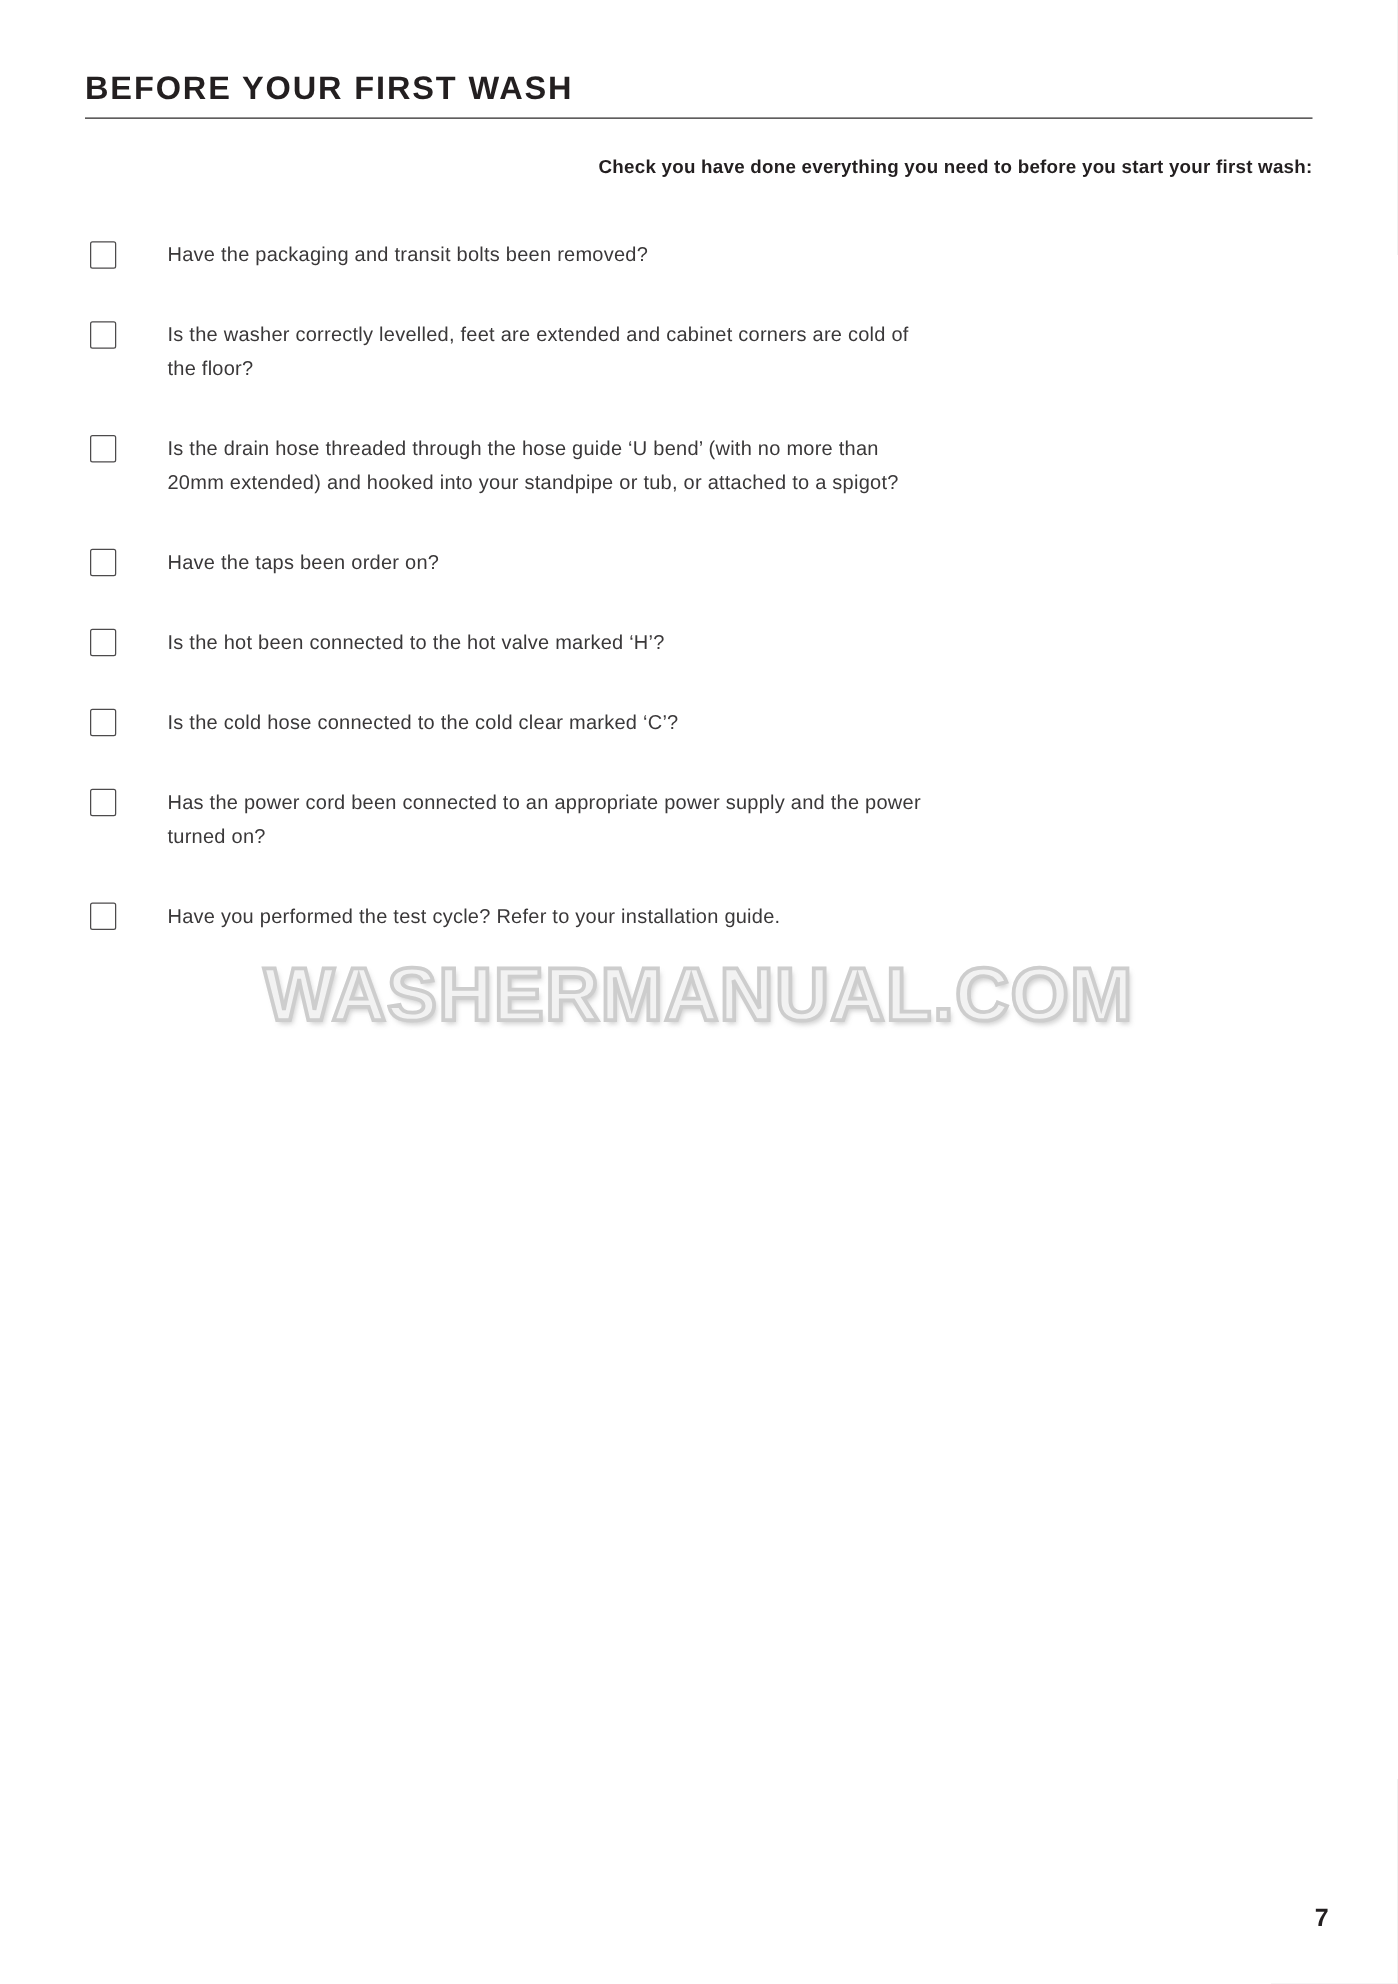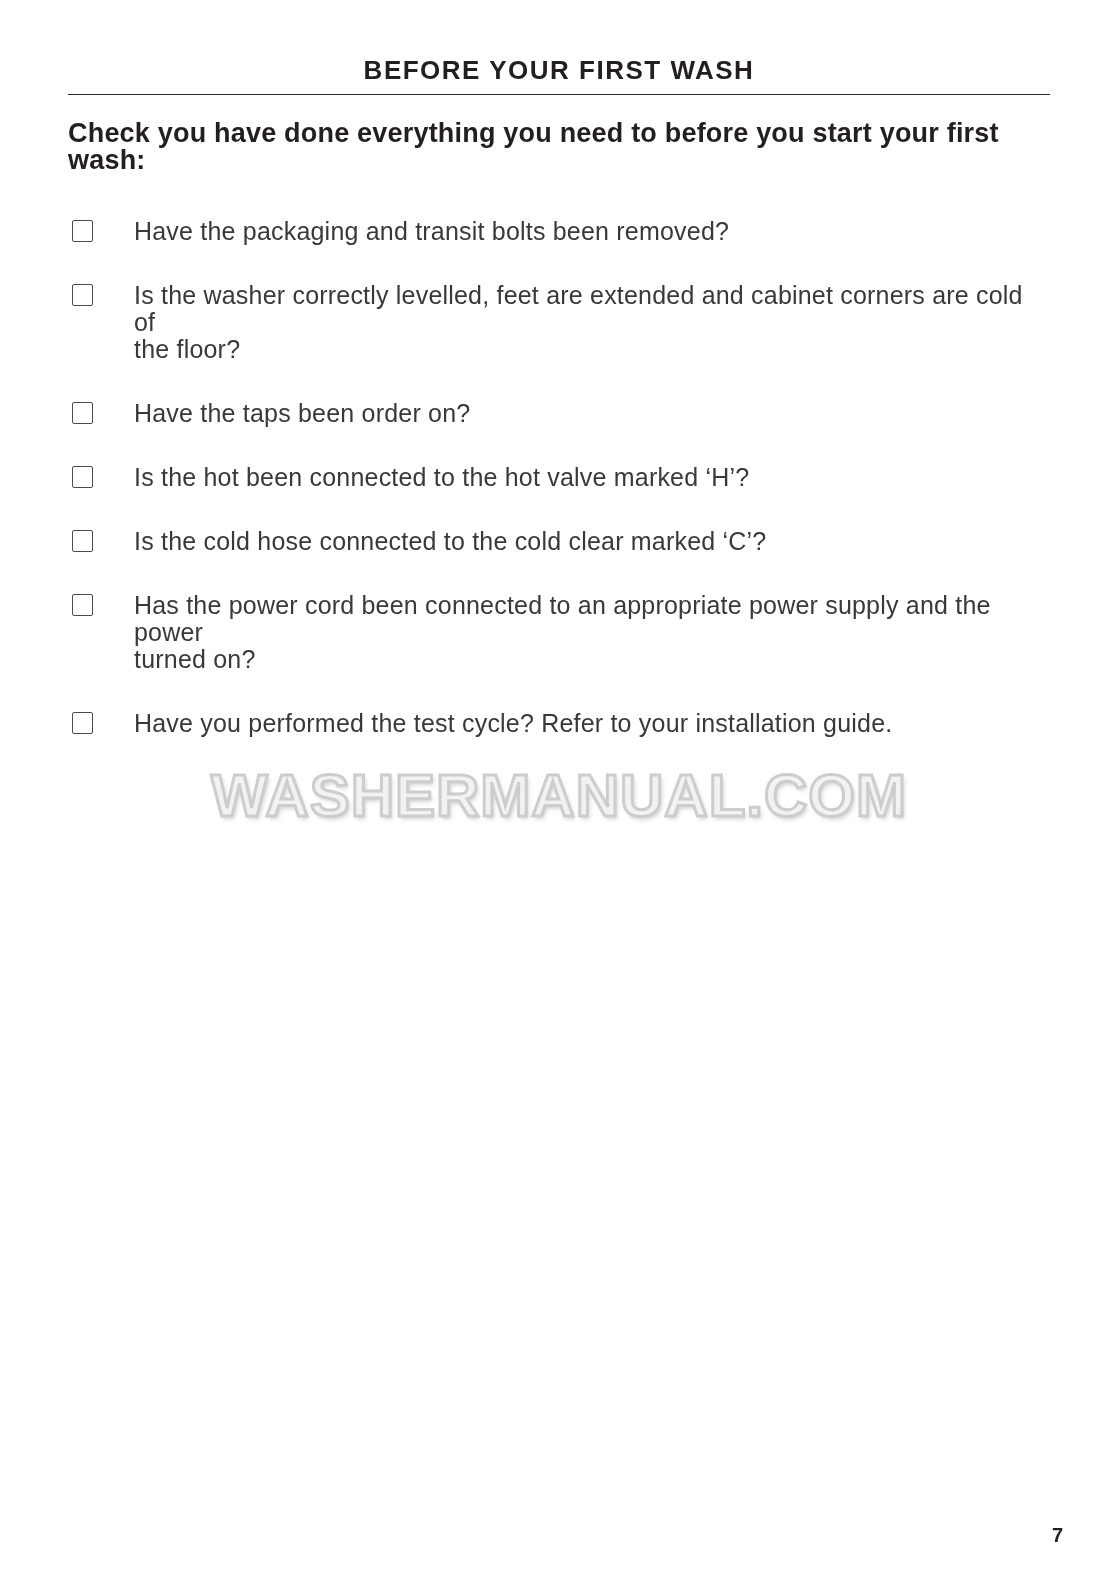--- a/index.html
+++ b/index.html
@@ -23,60 +23,60 @@
     overflow: hidden;
   }
   .content {
     position: relative;
     z-index: 1;
     padding: 0 68px;
   }
   .page-title {
     margin: 0;
     padding-top: 57px;
-    text-align: center;
     font-size: 26px;
     line-height: 26px;
     font-weight: bold;
     letter-spacing: 1.5px;
     color: var(--heading);
   }
   .title-rule {
     border: none;
     border-top: 1.7px solid var(--rule);
     margin: 11px 0 0 0;
   }
   .intro-text {
     margin: 25px 0 0 0;
-    font-size: 27px;
+    font-size: 15px;
     line-height: 27px;
     font-weight: bold;
     letter-spacing: 0.2px;
     color: var(--heading);
+    text-align: right;
   }
   .checklist {
     margin-top: 44px;
   }
   .checklist-item {
     display: flex;
     align-items: flex-start;
     margin-bottom: 37px;
   }
   .checkbox {
     flex: 0 0 auto;
     width: 21px;
     height: 22px;
     margin: 2px 0 0 4px;
     border: 1.6px solid var(--checkbox-border);
     border-radius: 2px;
     background: #fff;
   }
   .item-text {
     margin: 0 0 0 41px;
-    font-size: 25px;
+    font-size: 16px;
     line-height: 27px;
     letter-spacing: 0.2px;
     color: var(--text);
     white-space: pre-line;
   }
   .watermark {
     position: absolute;
     z-index: 0;
     top: 761px;
     left: 50%;
@@ -120,20 +120,25 @@
         <span class="checkbox"></span>
         <p class="item-text">Have the packaging and transit bolts been removed?</p>
       </div>
     <div class="checklist-item">
         <span class="checkbox"></span>
         <p class="item-text">Is the washer correctly levelled, feet are extended and cabinet corners are cold of
 the floor?</p>
       </div>
         <div class="checklist-item">
         <span class="checkbox"></span>
+        <p class="item-text">Is the drain hose threaded through the hose guide ‘U bend’ (with no more than
+20mm extended) and hooked into your standpipe or tub, or attached to a spigot?</p>
+      </div>
+        <div class="checklist-item">
+        <span class="checkbox"></span>
         <p class="item-text">Have the taps been order on?</p>
       </div>
         <div class="checklist-item">
         <span class="checkbox"></span>
         <p class="item-text">Is the hot been connected to the hot valve marked ‘H’?</p>
       </div>
         <div class="checklist-item">
         <span class="checkbox"></span>
         <p class="item-text">Is the cold hose connected to the cold clear marked ‘C’?</p>
       </div>

